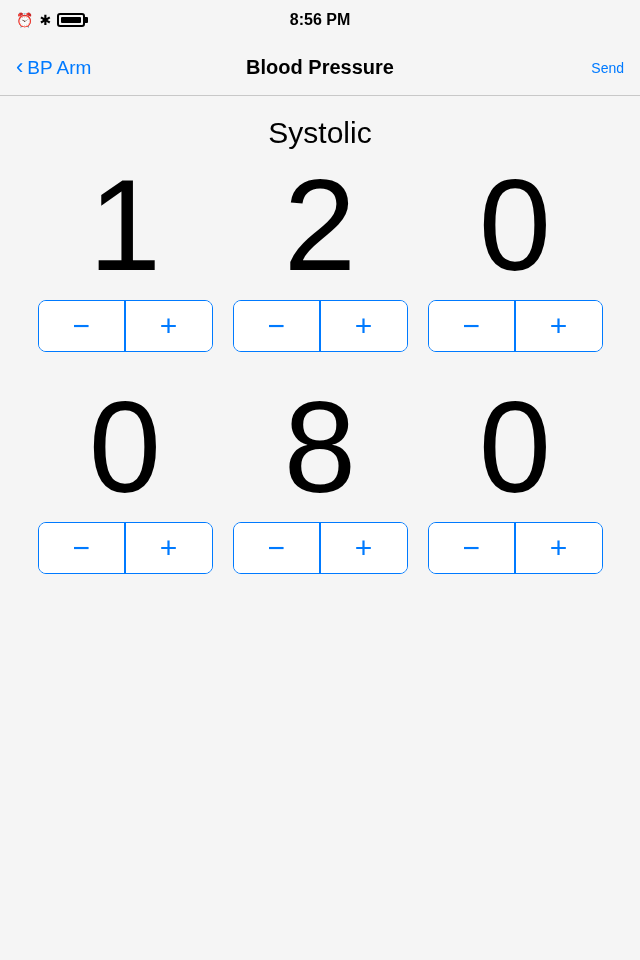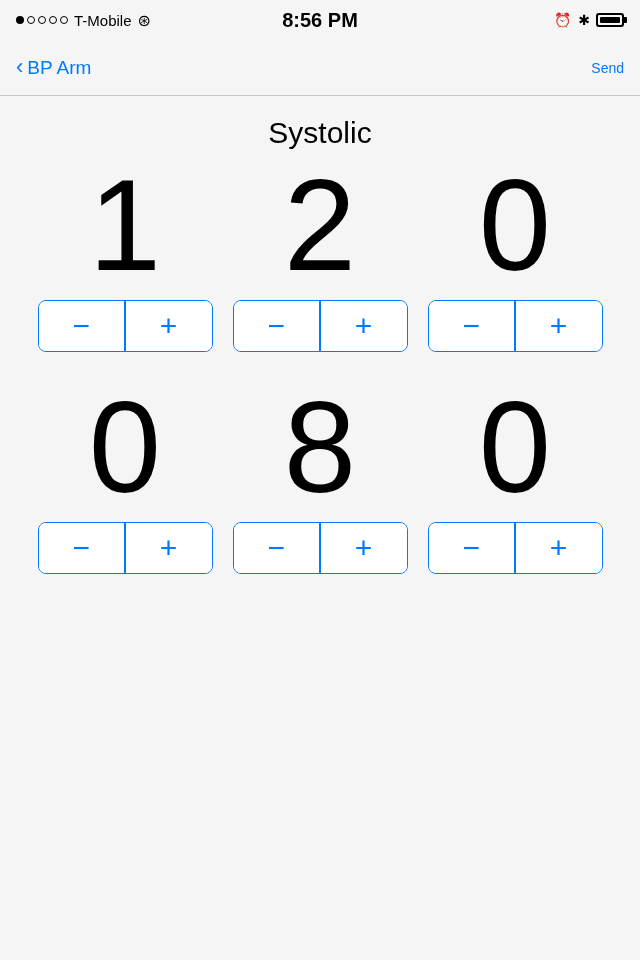--- a/index.html
+++ b/index.html
@@ -45,21 +45,21 @@
       border: 1.5px solid #000;
     }
     .wifi-icon {
       font-size: 16px;
     }
     .carrier {
       font-size: 15px;
       font-weight: 500;
     }
     .status-center {
-      font-size: 20px;
+      font-size: 16px;
       font-weight: 600;
       position: absolute;
       left: 50%;
       transform: translateX(-50%);
     }
     .status-right {
       display: flex;
       align-items: center;
       gap: 6px;
       font-size: 14px;
@@ -199,46 +199,36 @@
     .stepper-divider {
       width: 1.5px;
       background: #007aff;
       flex-shrink: 0;
     }
   </style>
 </head>
 <body>
 
 <div class="status-bar">
-  <div class="status-left">
-    <div class="signal-dots">
-      <div class="dot"></div>
-      <div class="dot empty"></div>
-      <div class="dot empty"></div>
-      <div class="dot empty"></div>
-      <div class="dot empty"></div>
-    </div>
-    <span class="carrier">T-Mobile</span>
-    <span class="wifi-icon">⊛</span>
-  </div>
   <div class="status-center">8:56 PM</div>
   <div class="status-right">
     <span>⏰</span>
     <span>✱</span>
     <div class="battery">
       <div class="battery-fill"></div>
     </div>
   </div>
 </div>
 
 <div class="nav-bar">
   <div class="nav-back">
     <span class="nav-back-arrow">‹</span>
     <span>BP Arm</span>
   </div>
+  <div class="nav-title">Blood Pressure</div>
   <div class="nav-send">Send</div>
 </div>
 
 <div class="main-content">
 
   <div class="section-label">Systolic</div>
 
   <div class="digits-row">
     <div class="digit-display">1</div>
     <div class="digit-display">2</div>

